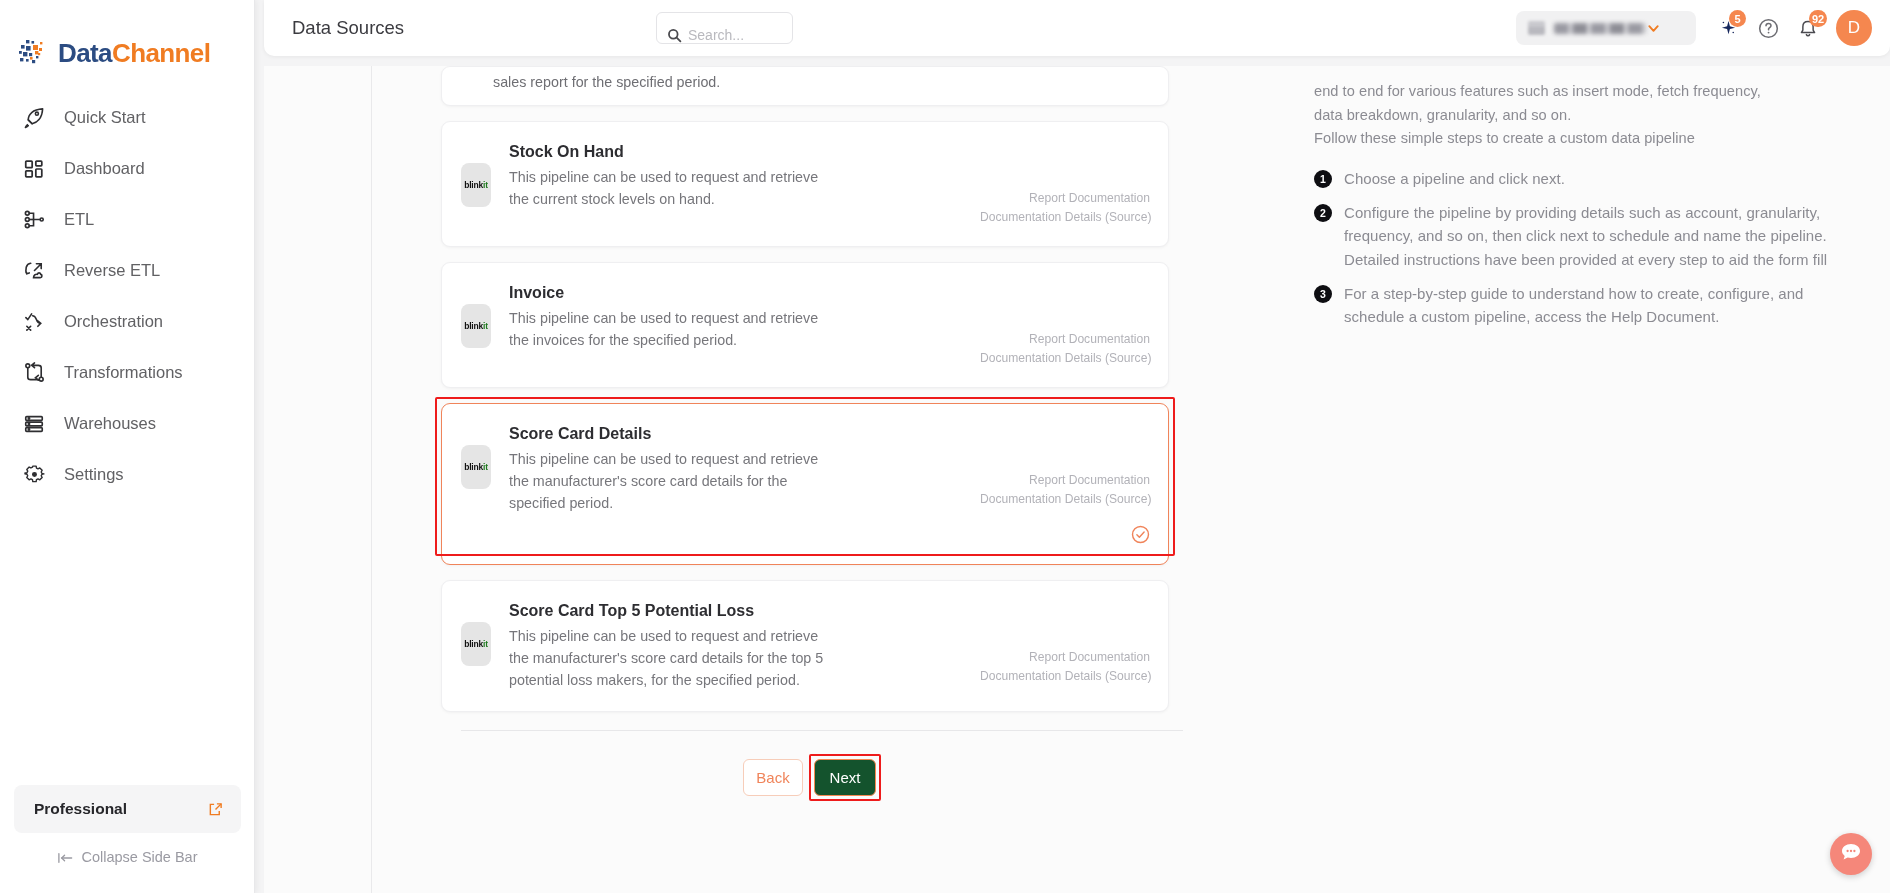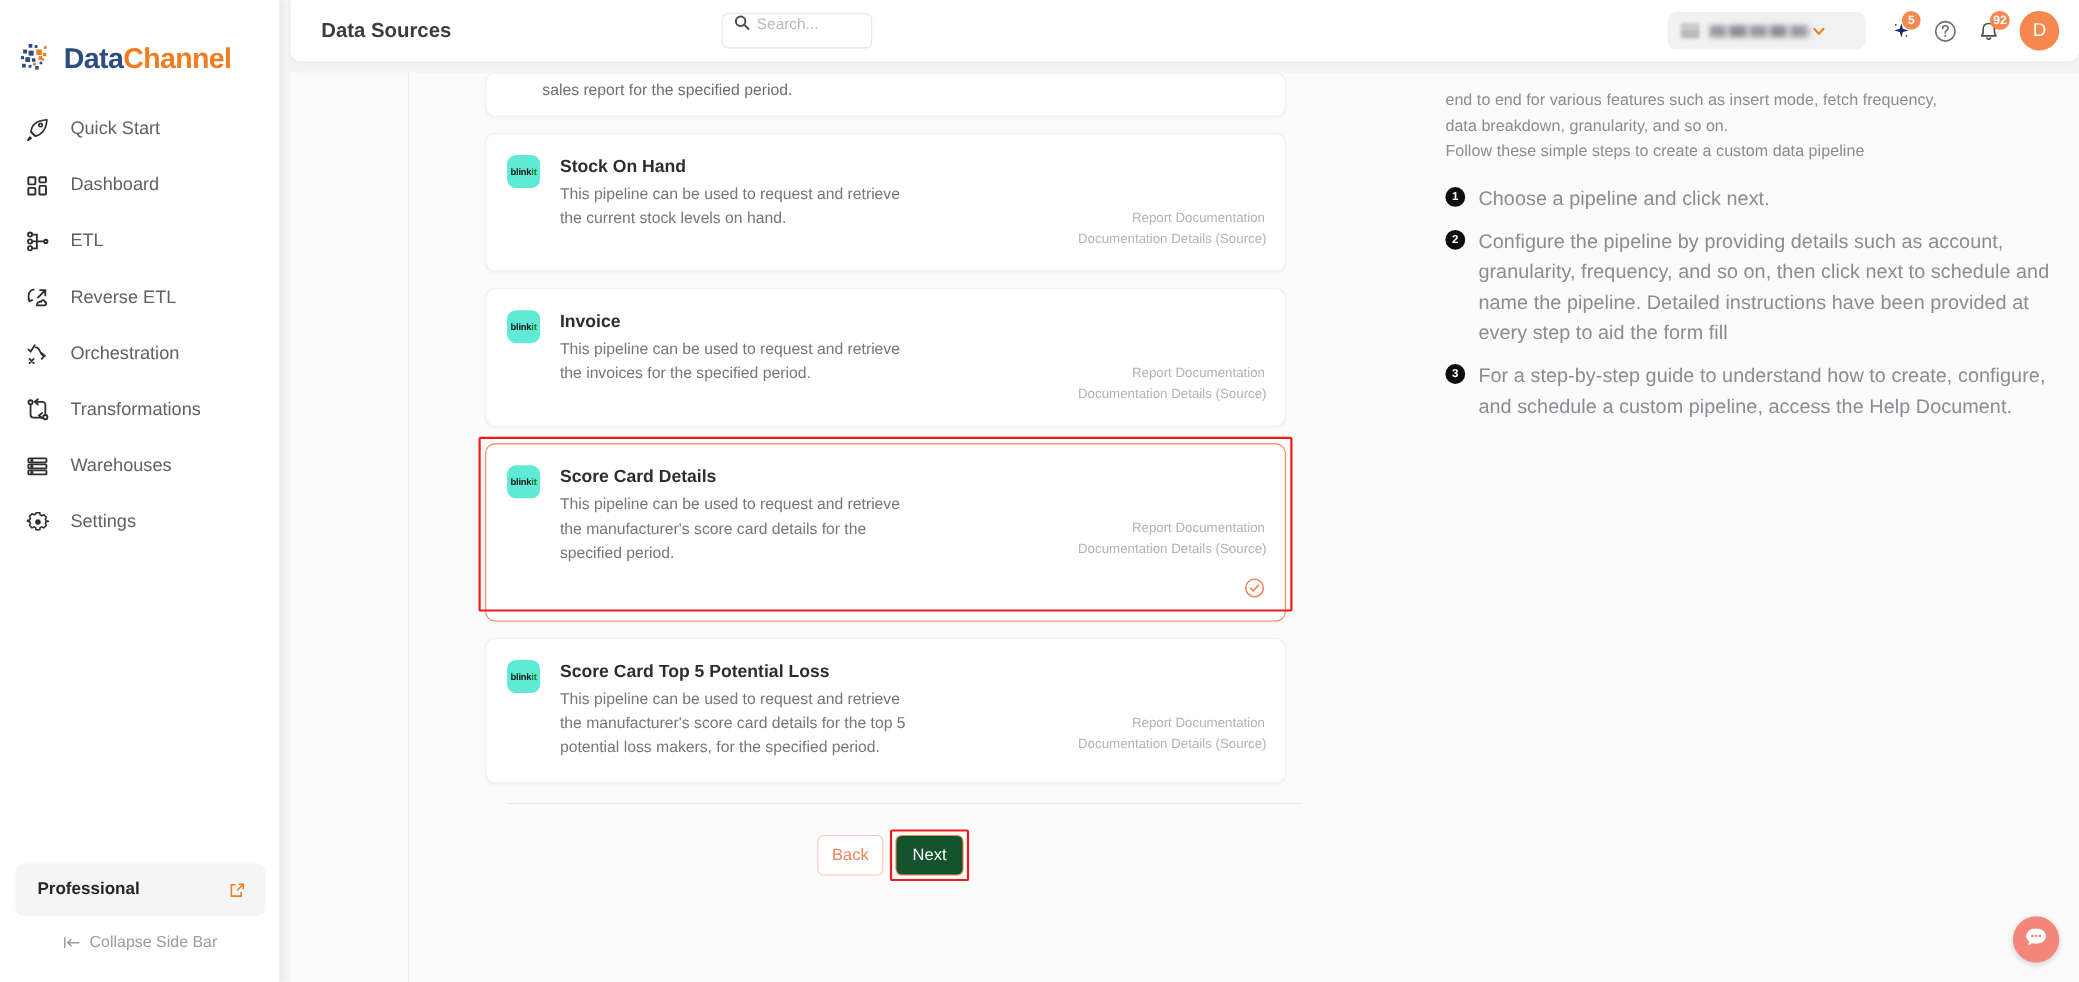--- a/index.html
+++ b/index.html
@@ -77,29 +77,29 @@
   #header {
     position: absolute; left: 264px; top: 0;
     width: 1626px; height: 56px;
     background: #ffffff;
     border-radius: 0 0 10px 10px;
     box-shadow: 0 1px 4px rgba(0,0,0,0.06);
     display: flex; align-items: center;
     z-index: 4;
   }
   .page-title {
-    font-size: 18.5px; font-weight: bold; color: #3b3b40;
+    font-size: 18.5px; font-weight: normal; color: #3b3b40;
     margin-left: 28px; white-space: nowrap;
   }
   .search-wrap {
     position: absolute; left: 392px; top: 12px;
     width: 137px; height: 32px;
     border: 1px solid #e4e4e7;
     border-radius: 6px;
-    display: flex; align-items: flex-start; gap: 6px;
+    display: flex; align-items: flex-end; gap: 6px;
     padding: 0 10px;
     background: #fff;
   }
   .search-ico { width: 15px; height: 15px; color: #4a4a4e; flex: 0 0 15px; }
   .search-input {
     border: 0; outline: 0; font-size: 14px; color: #3b3b40;
     font-family: "Liberation Sans", sans-serif;
     width: 100%; background: transparent;
   }
   .search-input::placeholder { color: #b9b9be; }
@@ -200,24 +200,25 @@
     align-items: flex-start;
   }
   .card.partial .p-text {
     color: #6e6e73; font-size: 14.3px; line-height: 1.5;
     margin-left: 32px; margin-top: 5px;
   }
   .card.selected {
     border: 1.5px solid #f0845a;
   }
   .card-logo {
-    width: 30px; height: 30px; flex: 0 0 30px;
-    background: #5eead4;
+    width: 30px; height: 44px; flex: 0 0 30px;
+    background: #e5e5e5;
     border-radius: 8px;
     display: flex; align-items: center; justify-content: center;
+    margin-top: 22px;
   }
   .card-logo-txt {
     font-size: 8.5px; font-weight: bold; letter-spacing: -0.2px;
     line-height: 1;
   }
   .card-logo-txt .k1 { color: #111; }
   .card-logo-txt .k2 { color: #1f7a1f; }
   .card-body { margin-left: 18px; flex: 1; padding-top: 1px; }
   .card-title {
     font-size: 16px; font-weight: bold; color: #2d2d31;
@@ -297,21 +298,21 @@
   }
   .rp-num {
     width: 18px; height: 18px; flex: 0 0 18px;
     border-radius: 50%;
     background: #0e0e12; color: #fff;
     font-size: 10.5px; font-weight: bold;
     display: flex; align-items: center; justify-content: center;
     margin-top: 3px;
   }
   .rp-txt {
-    font-size: 18px; color: #8b8b92; line-height: 1.55;
+    font-size: 15px; color: #8b8b92; line-height: 1.55;
     letter-spacing: 0.05px;
   }
 
   
   .chat-fab {
     position: absolute; right: 18px; bottom: 18px;
     width: 42px; height: 42px; border-radius: 50%;
     background: #f5877a;
     display: flex; align-items: center; justify-content: center;
     box-shadow: 0 2px 6px rgba(0,0,0,0.18);

